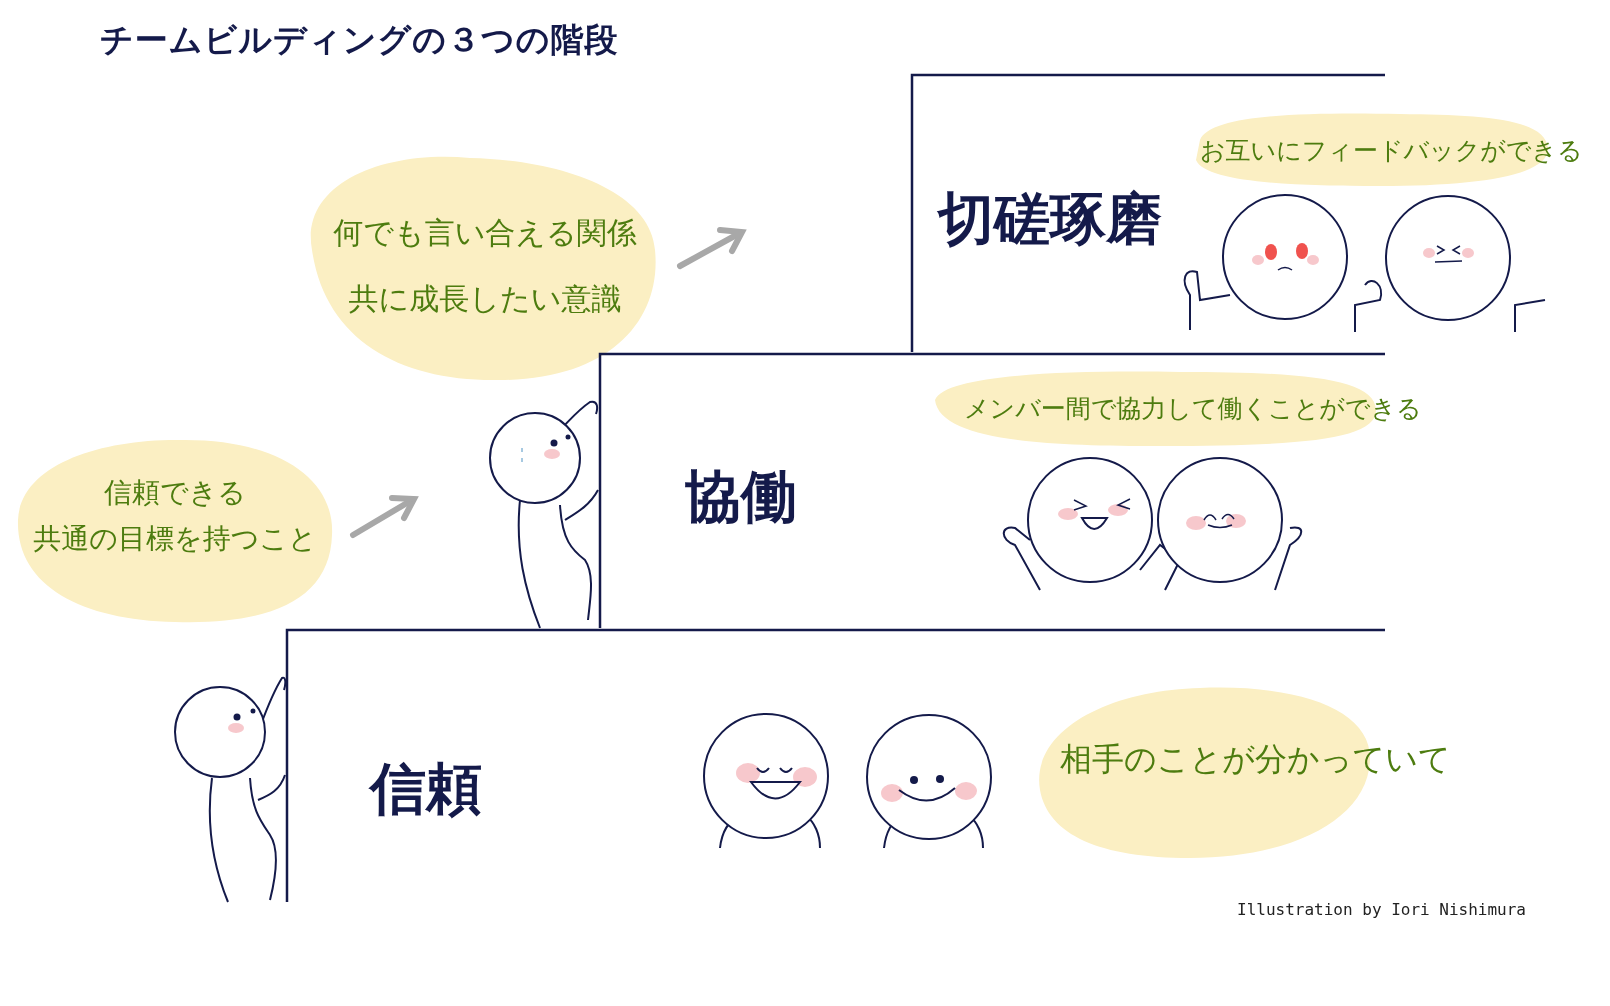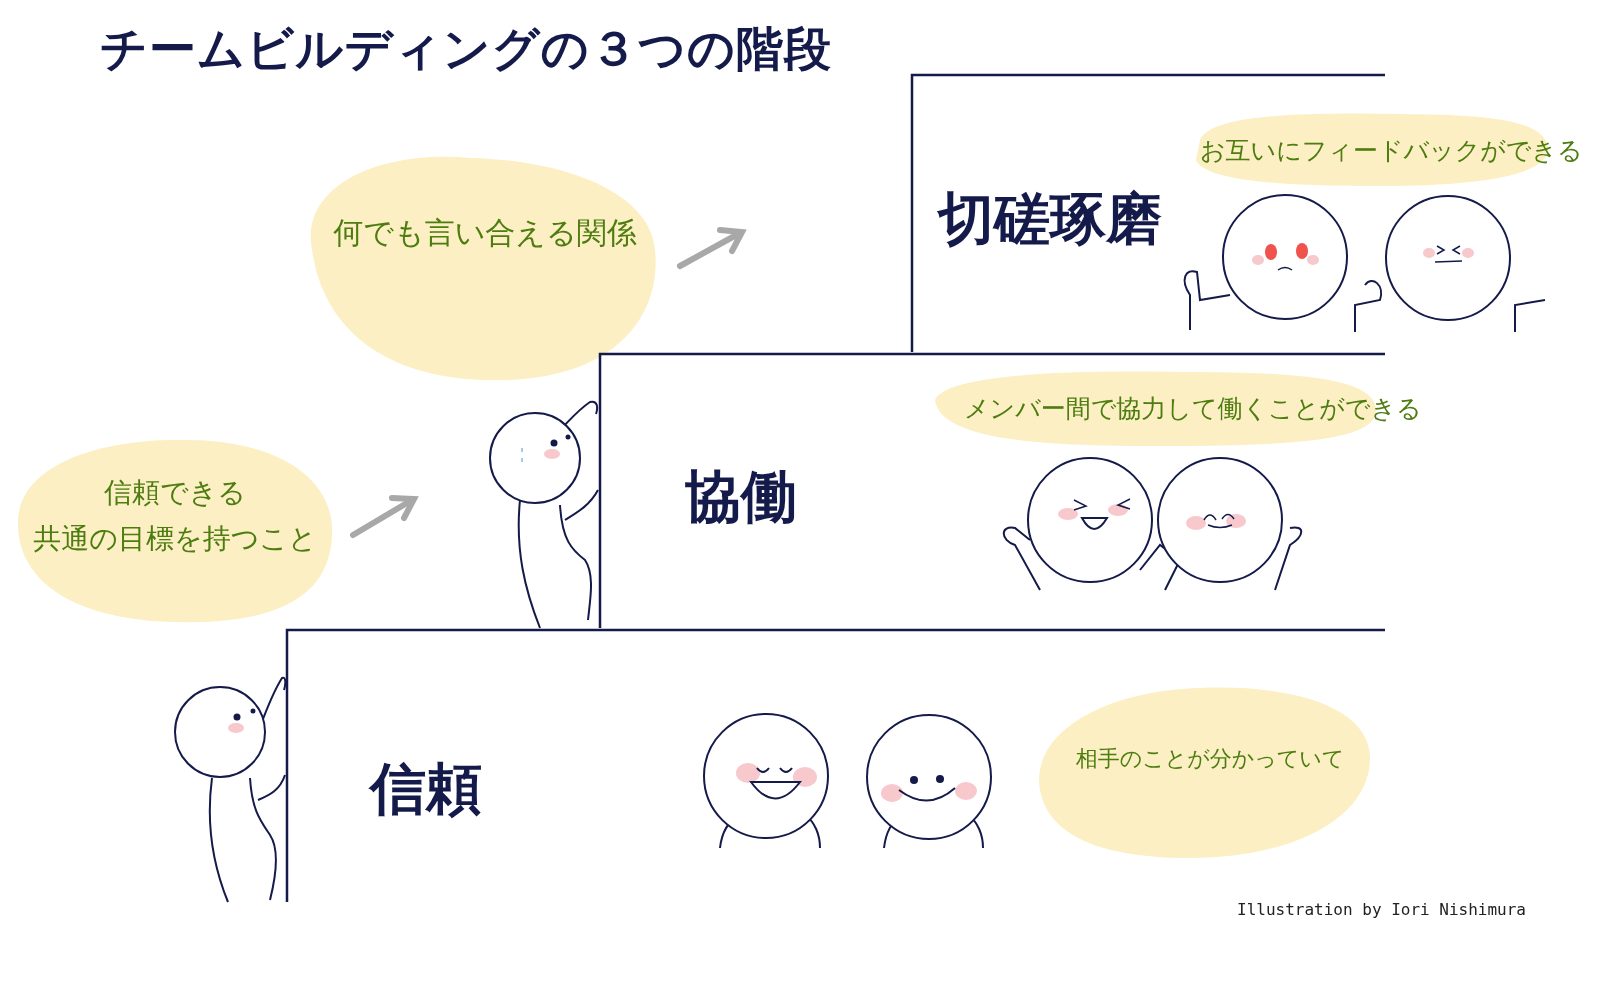--- a/index.html
+++ b/index.html
@@ -1,19 +1,19 @@
 <!DOCTYPE html>
 <html><head>
 <meta charset="utf-8">
 <style>
   html, body { margin: 0; padding: 0; background: #ffffff; }
   body { width: 1610px; height: 1006px; position: relative; overflow: hidden;
          font-family: "DejaVu Sans", sans-serif; color: #111; }
   .abs { position: absolute; }
-  .title { left: 100px; top: 18px; font-size: 47px; font-weight: bold; color: #141a4a;
+  .title { left: 100px; top: 18px; font-size: 33px; font-weight: bold; color: #141a4a;
            letter-spacing: 1px; white-space: nowrap; font-family: "DejaVu Sans", sans-serif; }
   .step-label { font-weight: bold; color: #141a4a; white-space: nowrap;
                 font-family: "DejaVu Sans", sans-serif; }
   .bubble-text { color: #4d7c0f; white-space: nowrap; text-align: center;
                  font-family: "DejaVu Sans", sans-serif; }
   .credit { right: 84px; top: 900px; font-size: 16px; color: #222;
             font-family: "DejaVu Sans Mono", monospace; white-space: nowrap; margin-left: 8px; }
   svg { position: absolute; left: 0; top: 0; }
 </style>
 </head>
@@ -116,28 +116,29 @@
 <div class="abs step-label" style="left:938px; top:182px; font-size:56px;">切磋琢磨</div>
 <div class="abs step-label" style="left:685px; top:460px; font-size:56px;">協働</div>
 <div class="abs step-label" style="left:370px; top:752px; font-size:56px;">信頼</div>
 
 <div class="abs bubble-text" style="left:1200px; top:134px; width:340px; font-size:25px;">
   <span>お互いにフィードバックができる</span>
 </div>
 
 <div class="abs bubble-text" style="left:330px; top:200px; width:310px; font-size:30px; line-height:66px;">
   <div>何でも言い合える関係</div>
+  <div>共に成長したい意識</div>
 </div>
 
 <div class="abs bubble-text" style="left:940px; top:392px; width:430px; font-size:25px;margin-left:24px;">
   <span>メンバー間で協力して働くことができる</span>
 </div>
 
 <div class="abs bubble-text" style="left:30px; top:470px; width:290px; font-size:28px; line-height:46px;">
   <div>信頼できる</div>
   <div>共通の目標を持つこと</div>
 </div>
 
-<div class="abs bubble-text" style="left:1060px; top:738px; width:300px; font-size:22px; line-height:42px;">
+<div class="abs bubble-text" style="left:1060px; top:738px; width:300px; font-size:32px; line-height:42px;">
   <div>相手のことが分かっていて</div>
 </div>
 
 <div class="abs credit">Illustration by Iori Nishimura</div>
 
 </body></html>

